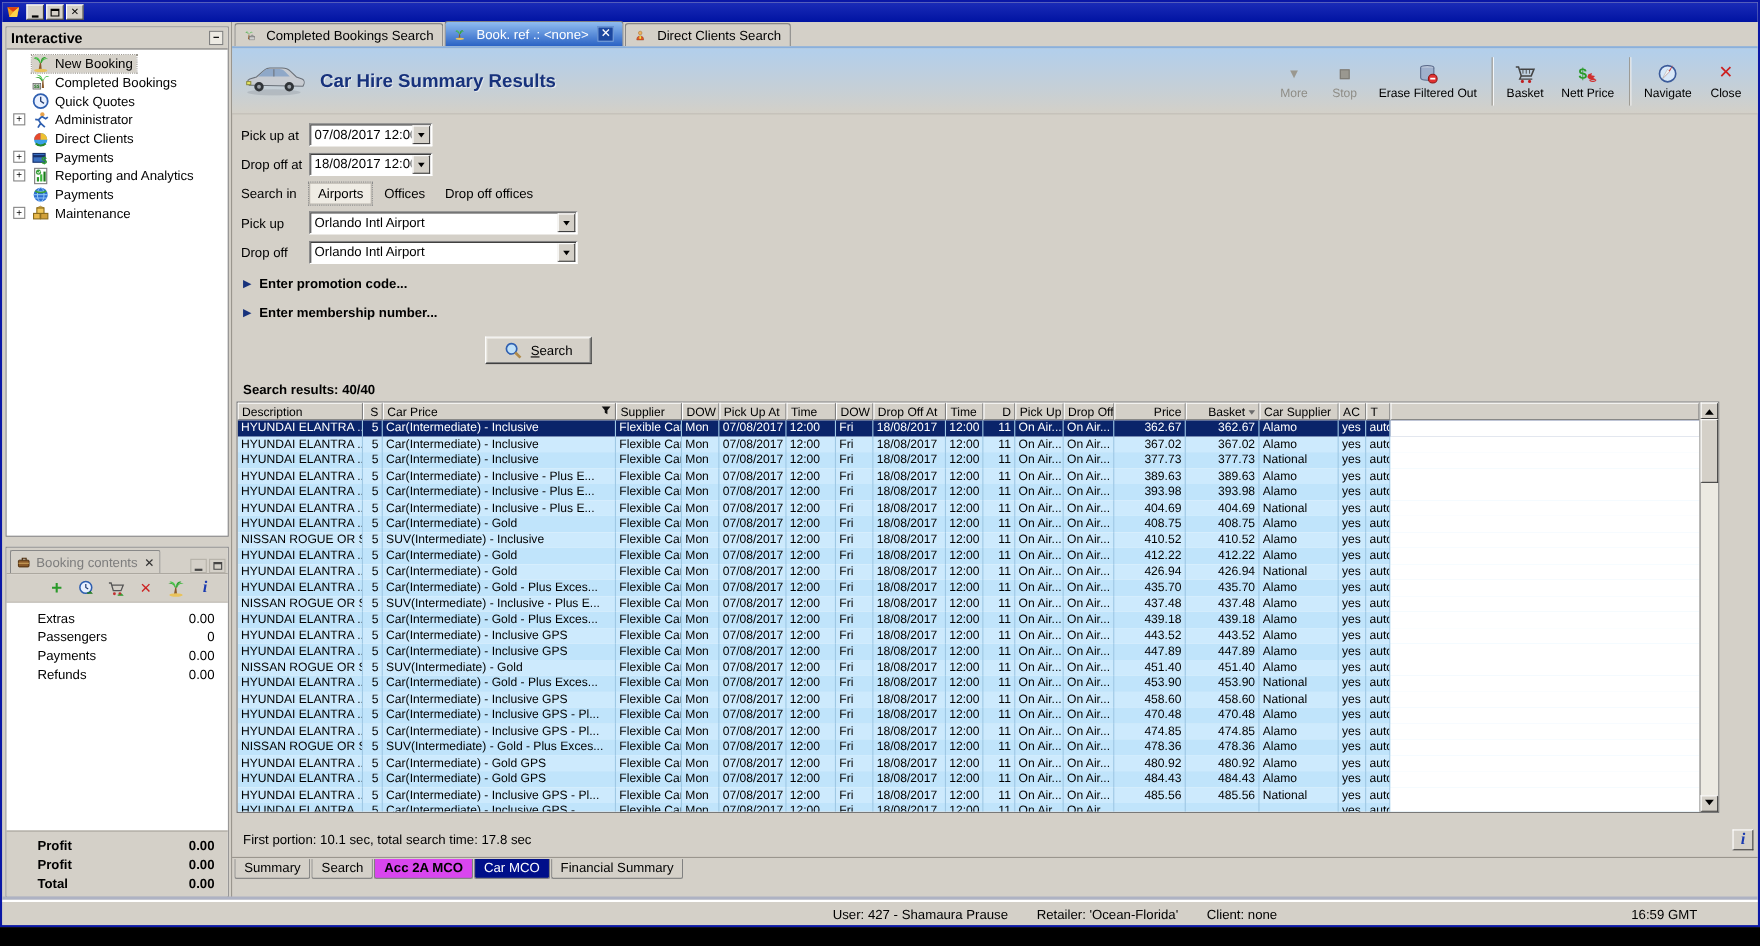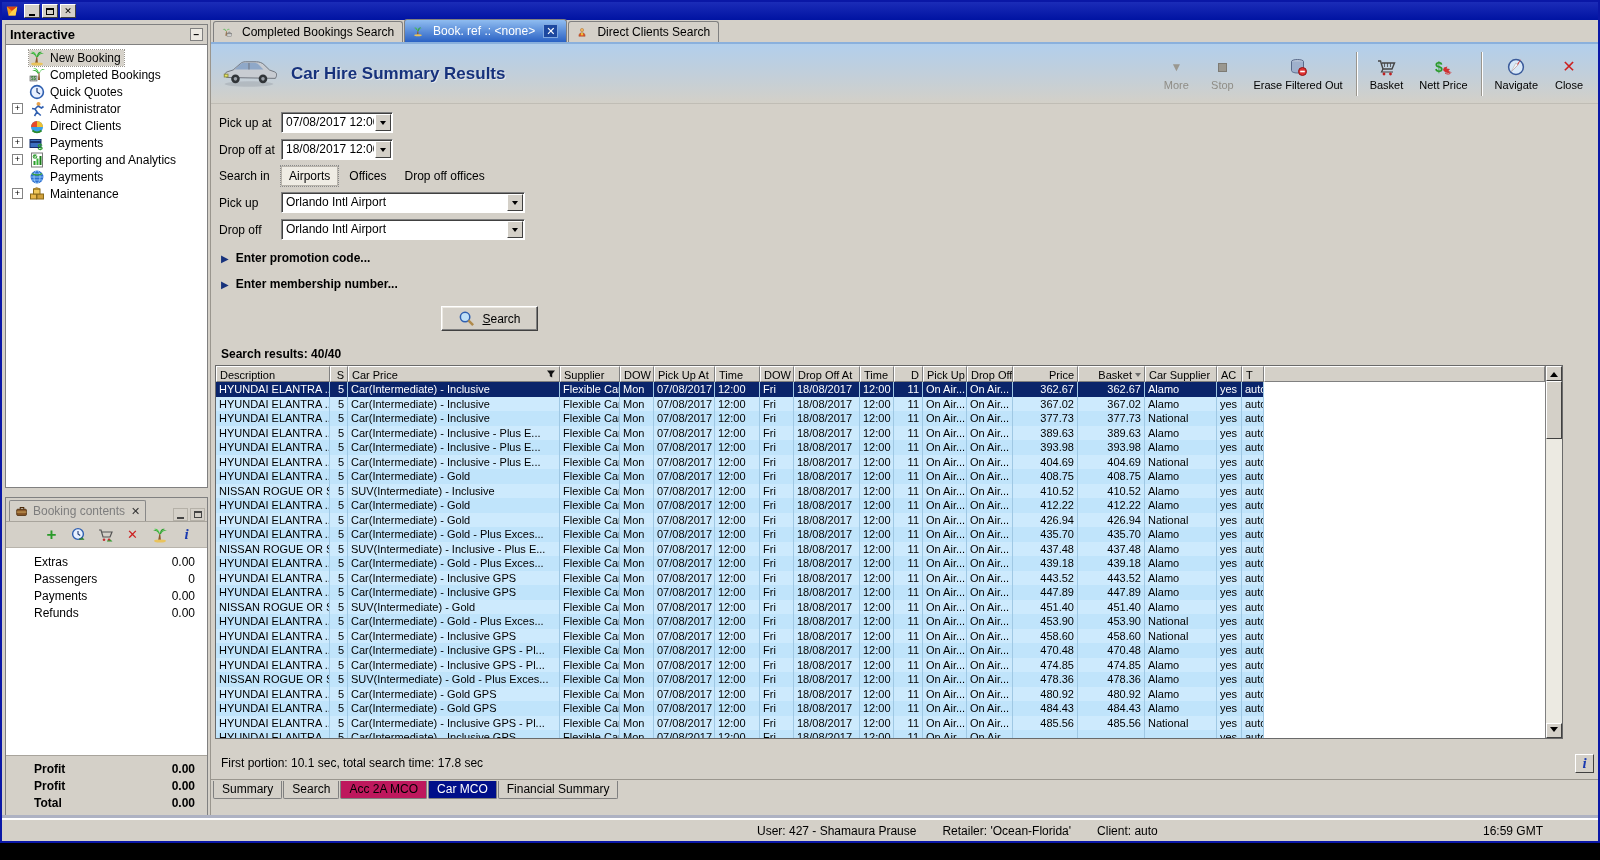--- a/index.html
+++ b/index.html
@@ -129,21 +129,21 @@
   .sc-dn{width:0;height:0;border:4px solid transparent;border-top:5px solid #000;margin-top:2px;}
   .sc-track{flex:1;position:relative;}
   .sc-thumb{position:absolute;top:0;left:0;right:0;height:58px;background:#d4d0c8;border:1px solid;border-color:#fff #404040 #404040 #fff;}
 
   .timing-row{display:flex;align-items:center;margin:14px 4px 0 10px;height:20px;flex:0 0 auto;}
   .timing-row .sp{flex:1;}
   .info-btn{width:19px;height:19px;background:#d4d0c8;border:1px solid;border-color:#fff #404040 #404040 #fff;display:flex;align-items:center;justify-content:center;}
 
   .bottom-tabs{display:flex;align-items:flex-end;margin-top:6px;border-top:1px solid #9a968e;padding-left:2px;height:20px;flex:0 0 auto;}
   .b-tab{height:18px;padding:1px 8px 0 8px;border:1px solid #808080;border-top:none;border-radius:0 0 2px 2px;margin-right:1px;background:#d4d0c8;white-space:nowrap;}
-  .b-tab.green{background:#be185d;}
+  .b-tab.green{background:#d946ef;font-weight:bold;}
   .b-tab.active{background:#000f8a;color:#fff;}
 
   
   .statusbar{height:23px;background:#d4d0c8;border-top:2px solid;border-color:#fff;box-shadow:0 -3px 0 #aeb2c3;display:flex;align-items:center;flex:0 0 auto;}
   .statusbar .sp1{flex:0 0 755px;}
   .statusbar .grp{display:flex;gap:26px;white-space:nowrap;}
   .statusbar .sp2{flex:1;}
   .statusbar .time{padding-right:55px;white-space:nowrap;}
 </style>
 </head>
@@ -1201,18 +1201,18 @@
           <div class="b-tab plain">Financial Summary</div>
         </div>
     </div>
   </div>
 
   <div class="statusbar">
     <span class="sp1"></span>
     <span class="grp">
       <span>User: 427 - Shamaura Prause</span>
       <span>Retailer: 'Ocean-Florida'</span>
-      <span>Client: auto</span>
+      <span>Client: none</span>
     </span>
     <span class="sp2"></span>
     <span class="time">16:59 GMT</span>
   </div>
 </div>
 
 </body></html>

